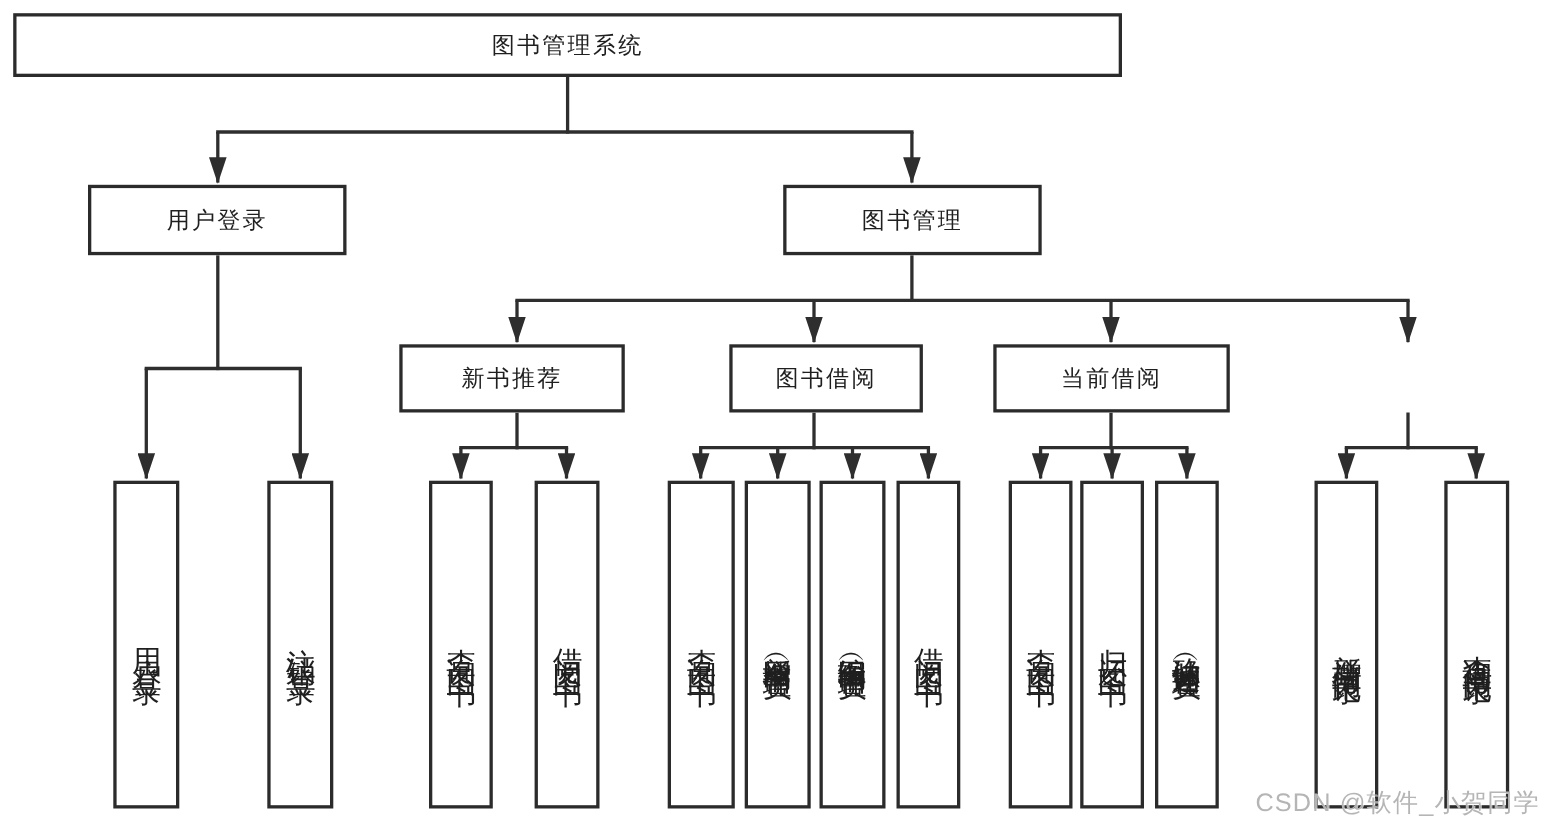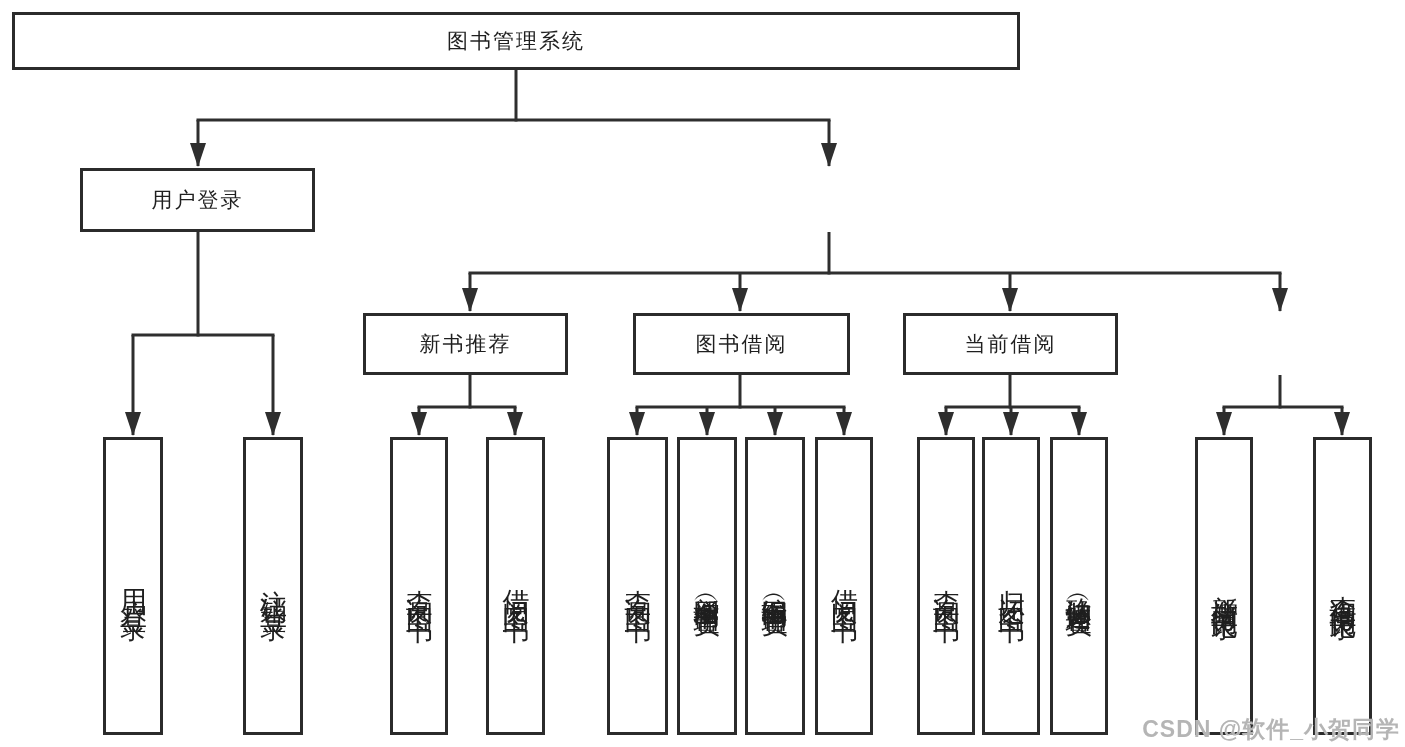--- a/index.html
+++ b/index.html
@@ -32,21 +32,20 @@
   }
   #watermark{
     position:absolute;
     right:5px;bottom:2px;
     font-size:23px;
     color:#b5b5b5;
     text-shadow:1px 1px 0 rgba(255,255,255,0.65);
     letter-spacing:1px;
     white-space:nowrap;
     z-index:5;
-    font-weight:bold;
   }
   line.c{stroke:#2e2e2e;stroke-width:3;}
 </style>
 </head>
 <body>
 
 <div id="stage">
 
   <svg id="wires" viewBox="0 0 1405 747">
     <defs>
@@ -96,25 +95,28 @@
     <line class="c" x1="1342" y1="407" x2="1342" y2="435" marker-end="url(#arr)"></line>
   </svg>
 
   <div class="box" style="left:12px;top:12px;width:1008px;height:58px">
     <span class="hl">图书管理系统</span>
   </div>
 
   <div class="box" style="left:80px;top:168px;width:235px;height:64px">
     <span class="hl">用户登录</span>
   </div>
+  <div class="box" style="left:712px;top:168px;width:235px;height:64px">
+    <span class="hl">图书管理</span>
+  </div>
 
   <div class="box" style="left:363px;top:313px;width:205px;height:62px">
     <span class="hl">新书推荐</span>
   </div>
-  <div class="box" style="left:633px;top:313px;width:217px;height:62px">
+  <div class="box" style="left:663px;top:313px;width:176px;height:62px">
     <span class="hl">图书借阅</span>
   </div>
   <div class="box" style="left:903px;top:313px;width:215px;height:62px">
     <span class="hl">当前借阅</span>
   </div>
 
   <div class="box v" style="left:103px;width:60px">
     <span class="vl">用户登录</span>
   </div>
   <div class="box v" style="left:243px;width:60px">

